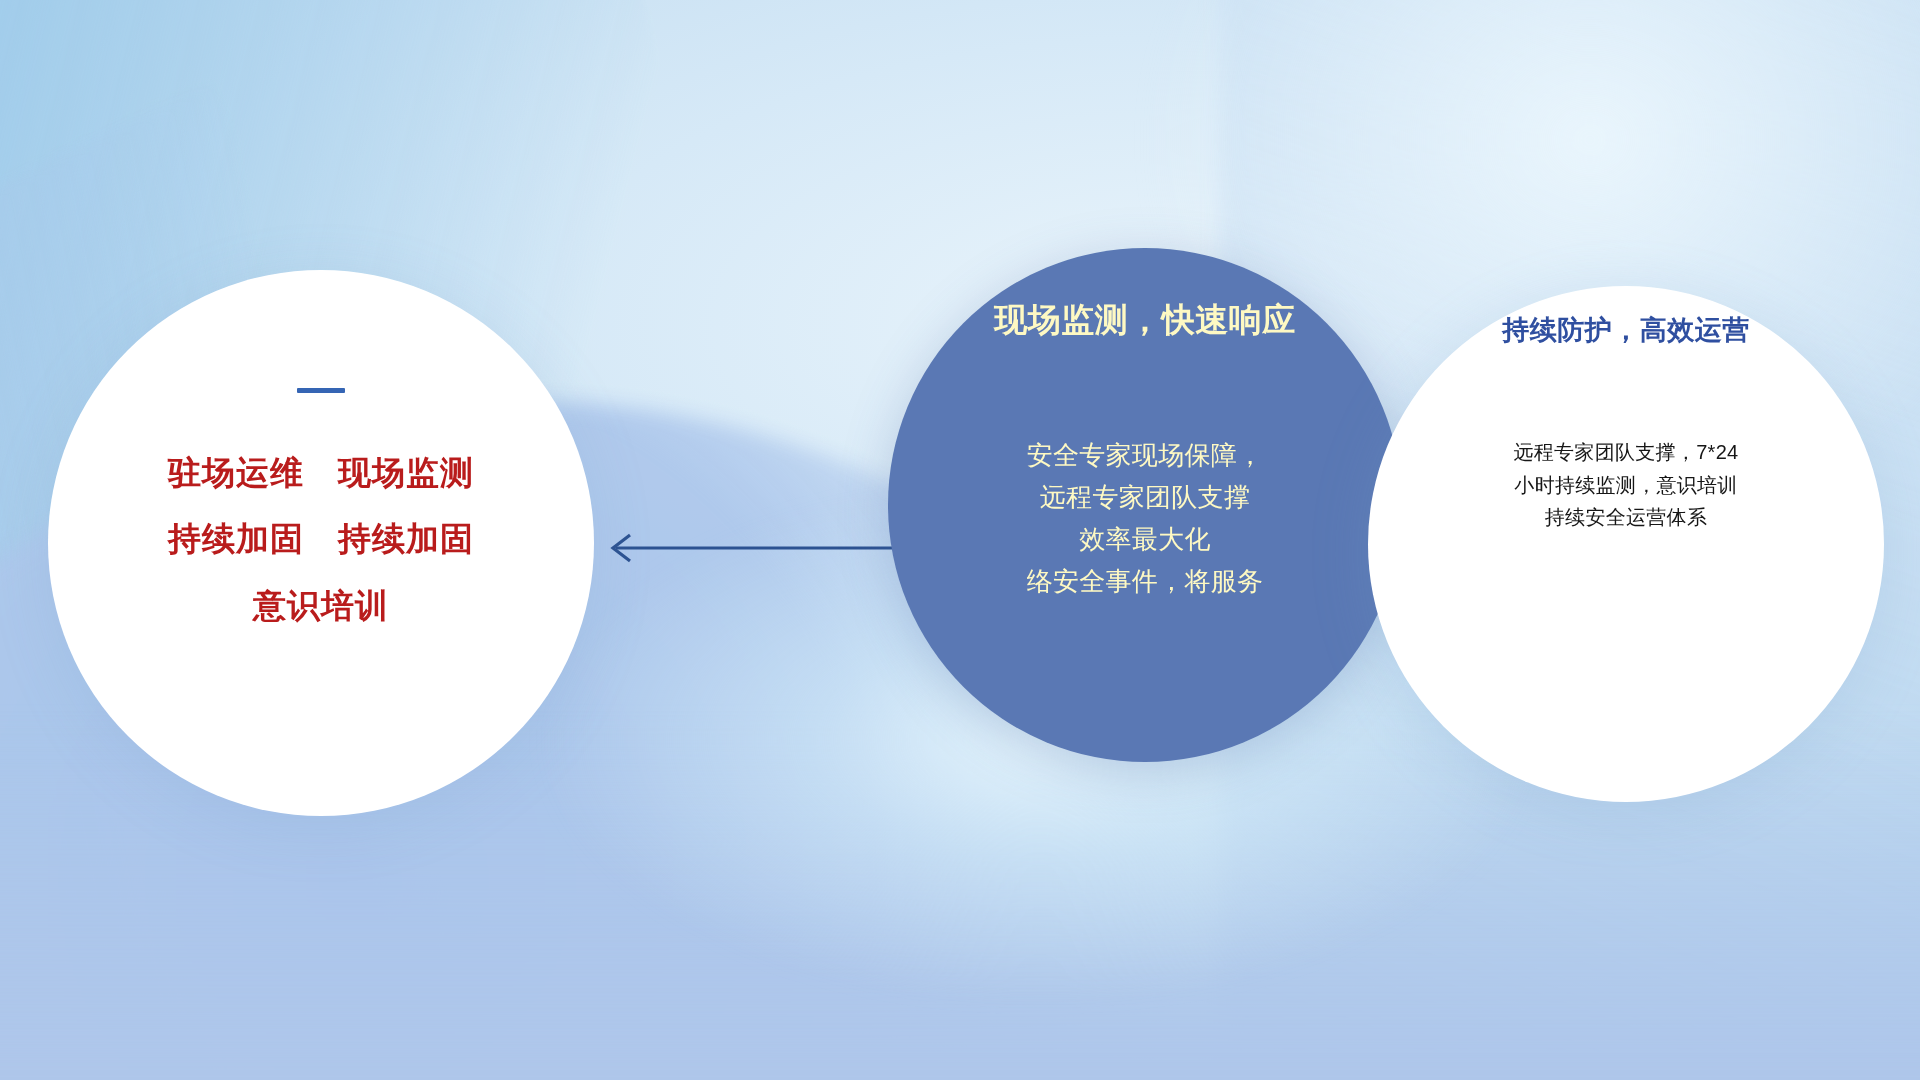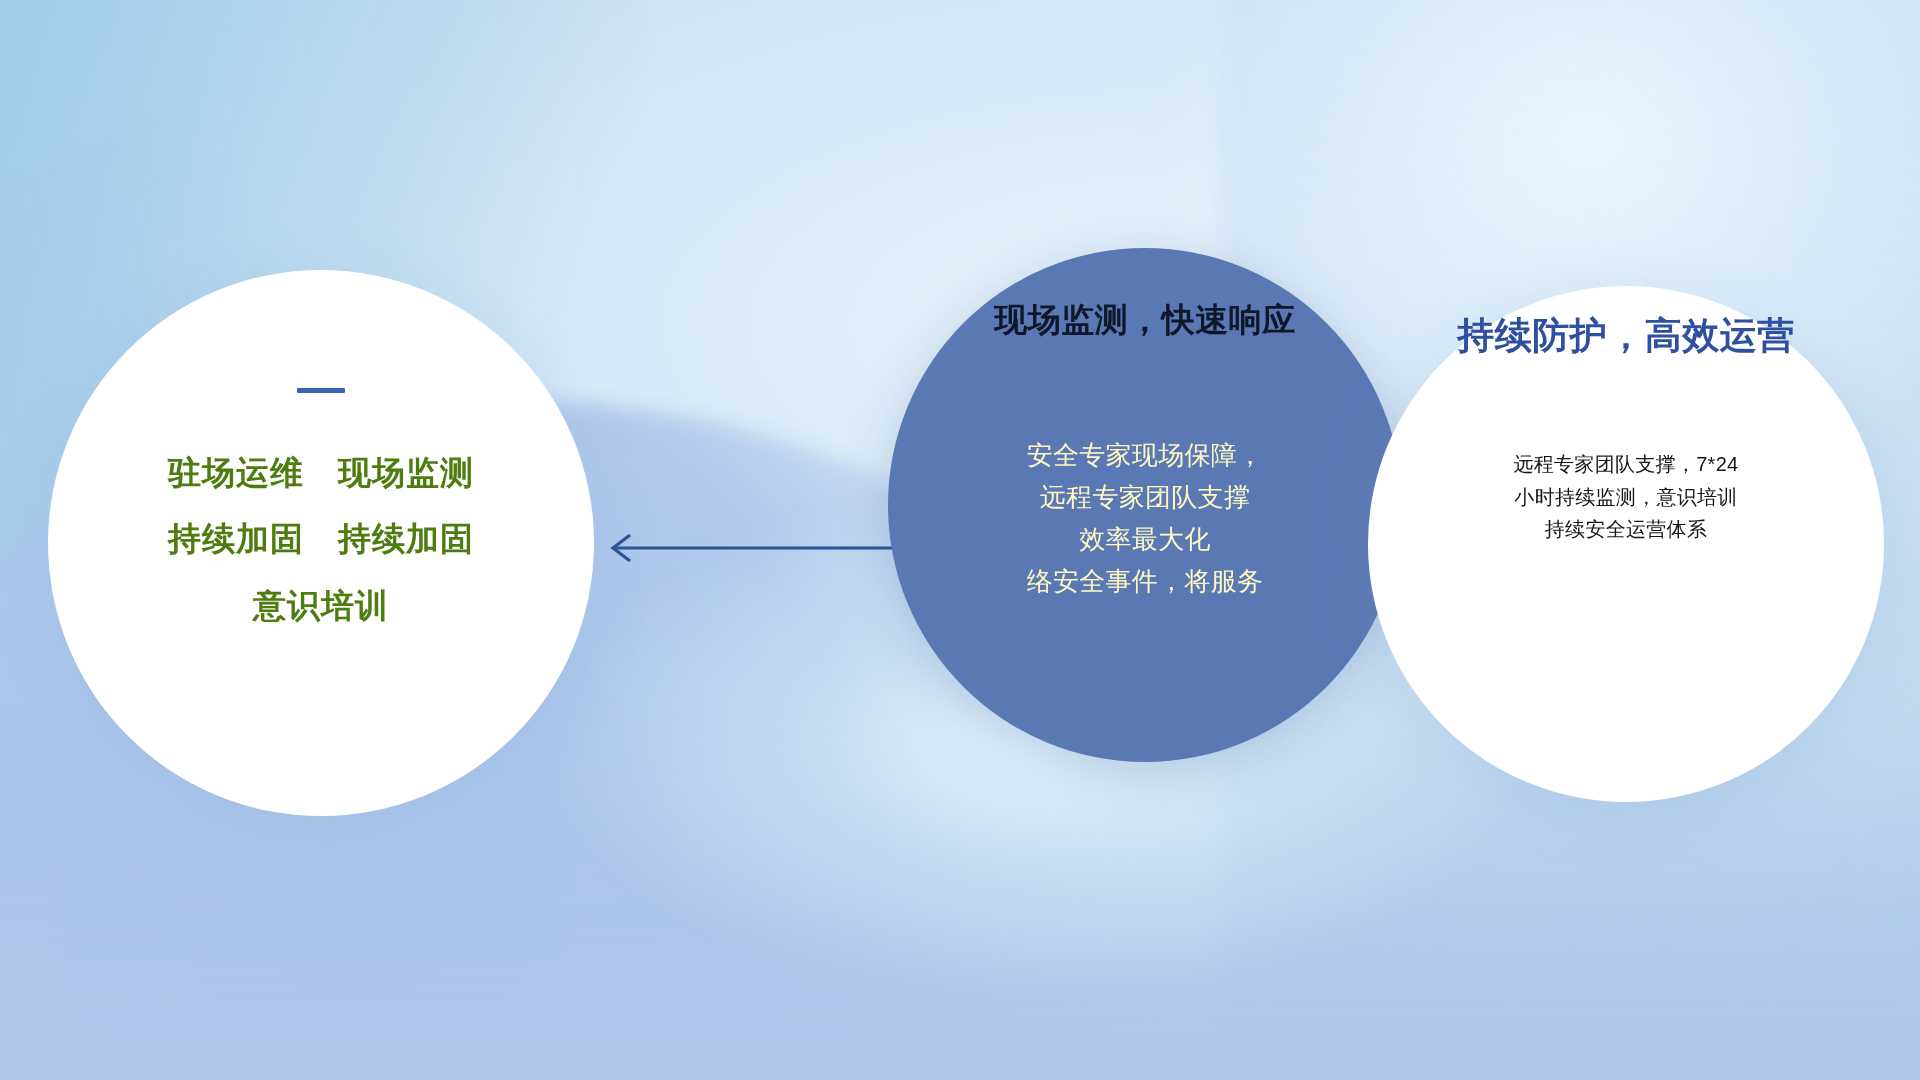--- a/index.html
+++ b/index.html
@@ -74,47 +74,47 @@
 
   
   #circle-left .inner{
     position:absolute;left:0;right:0;top:118px;
     text-align:center;
   }
   .dash{
     width:48px;height:5px;background:#3565b4;margin:0 auto 62px auto;border-radius:1px;
   }
   .kw-row{
-    font-size:33px;font-weight:bold;color:#4d7c0f;letter-spacing:1px;
+    font-size:33px;font-weight:bold;color:#b91c1c;letter-spacing:1px;
     margin-bottom:30px;line-height:1.1;
     display:flex;justify-content:center;gap:34px;
   }
   .kw-row.single{display:block;margin-bottom:0;margin-top:28px;}
 
   
   #circle-middle .inner{
     position:absolute;left:0;right:0;top:52px;text-align:center;padding:0 24px;
     box-sizing:border-box;
   }
   .mid-title{
-    font-size:33px;font-weight:bold;color:#0f172a;letter-spacing:.5px;line-height:1.2;
+    font-size:33px;font-weight:bold;color:#fef9c3;letter-spacing:.5px;line-height:1.2;
     white-space:nowrap;
   }
   .mid-body{
     margin-top:94px;font-size:26px;color:#fef9c3;line-height:1.62;
     letter-spacing:.3px;
   }
 
   
   #circle-right .inner{
     position:absolute;left:0;right:0;top:28px;text-align:center;padding:0 26px;
     box-sizing:border-box;
   }
   .right-title{
-    font-size:37px;font-weight:bold;color:#2f4fa0;letter-spacing:.5px;line-height:1.2;
+    font-size:27px;font-weight:bold;color:#2f4fa0;letter-spacing:.5px;line-height:1.2;
     white-space:nowrap;
   }
   .right-body{
     margin-top:90px;font-size:20px;color:#161616;line-height:1.62;letter-spacing:.3px;
   }
 
   
   #arrow-connector{
     position:absolute;left:600px;top:516px;width:300px;height:64px;
   }

